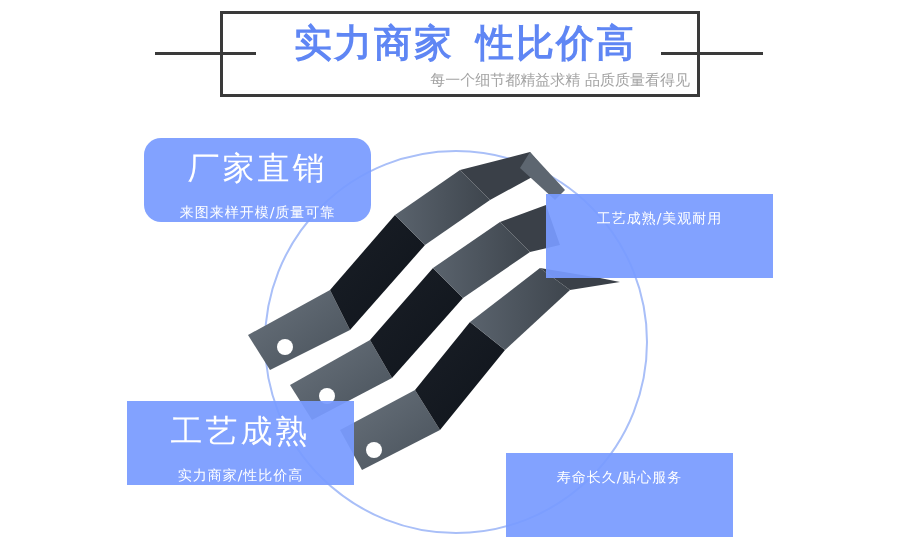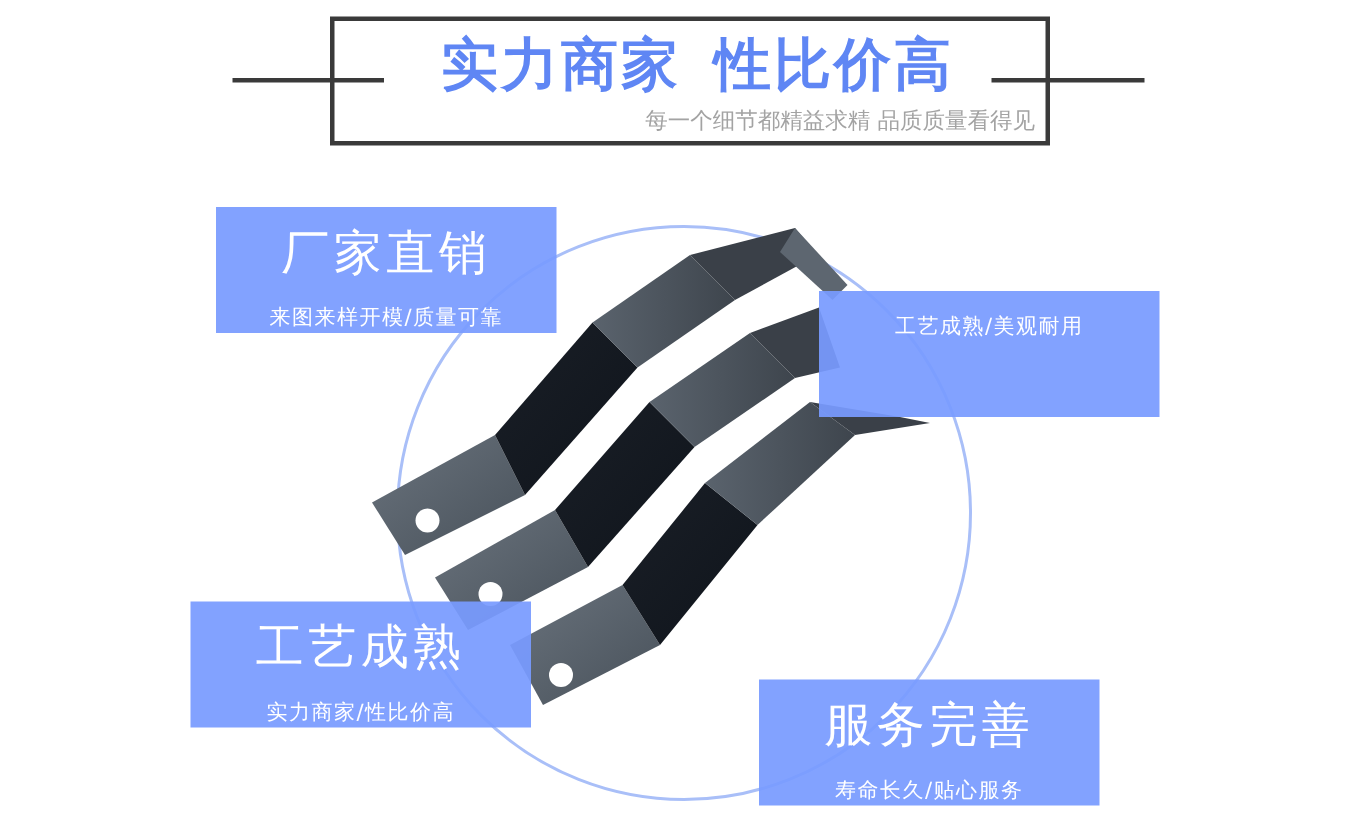--- a/index.html
+++ b/index.html
@@ -39,21 +39,21 @@
       color: #ffffff; text-align: center;
     }
     .feature-title {
       display: block; font-size: 32px; letter-spacing: 3px; line-height: 40px;
       margin-top: 10px; font-weight: normal;
     }
     .feature-sub {
       display: block; font-size: 14px; letter-spacing: 1px; line-height: 20px;
       margin-top: 14px;
     }
-    #box1 { left: 144px; top: 138px; }
+    #box1 { left: 144px; top: 138px; border-radius: 17px; }
     #box2 { left: 546px; top: 194px; }
     #box3 { left: 127px; top: 401px; }
     #box4 { left: 506px; top: 453px; }
   </style>
 </head>
 <body>
 
 <div class="header-frame"></div>
 <div class="header-line left"></div>
 <div class="header-line right"></div>
@@ -114,15 +114,14 @@
 <div class="feature-box" id="box2">
   <span class="feature-sub">工艺成熟/美观耐用</span>
 </div>
 
 <div class="feature-box" id="box3">
   <span class="feature-title">工艺成熟</span>
   <span class="feature-sub">实力商家/性比价高</span>
 </div>
 
 <div class="feature-box" id="box4">
-  <span class="feature-title">服务完善</span>
   <span class="feature-sub">寿命长久/贴心服务</span>
 </div>
 
 </body></html>

